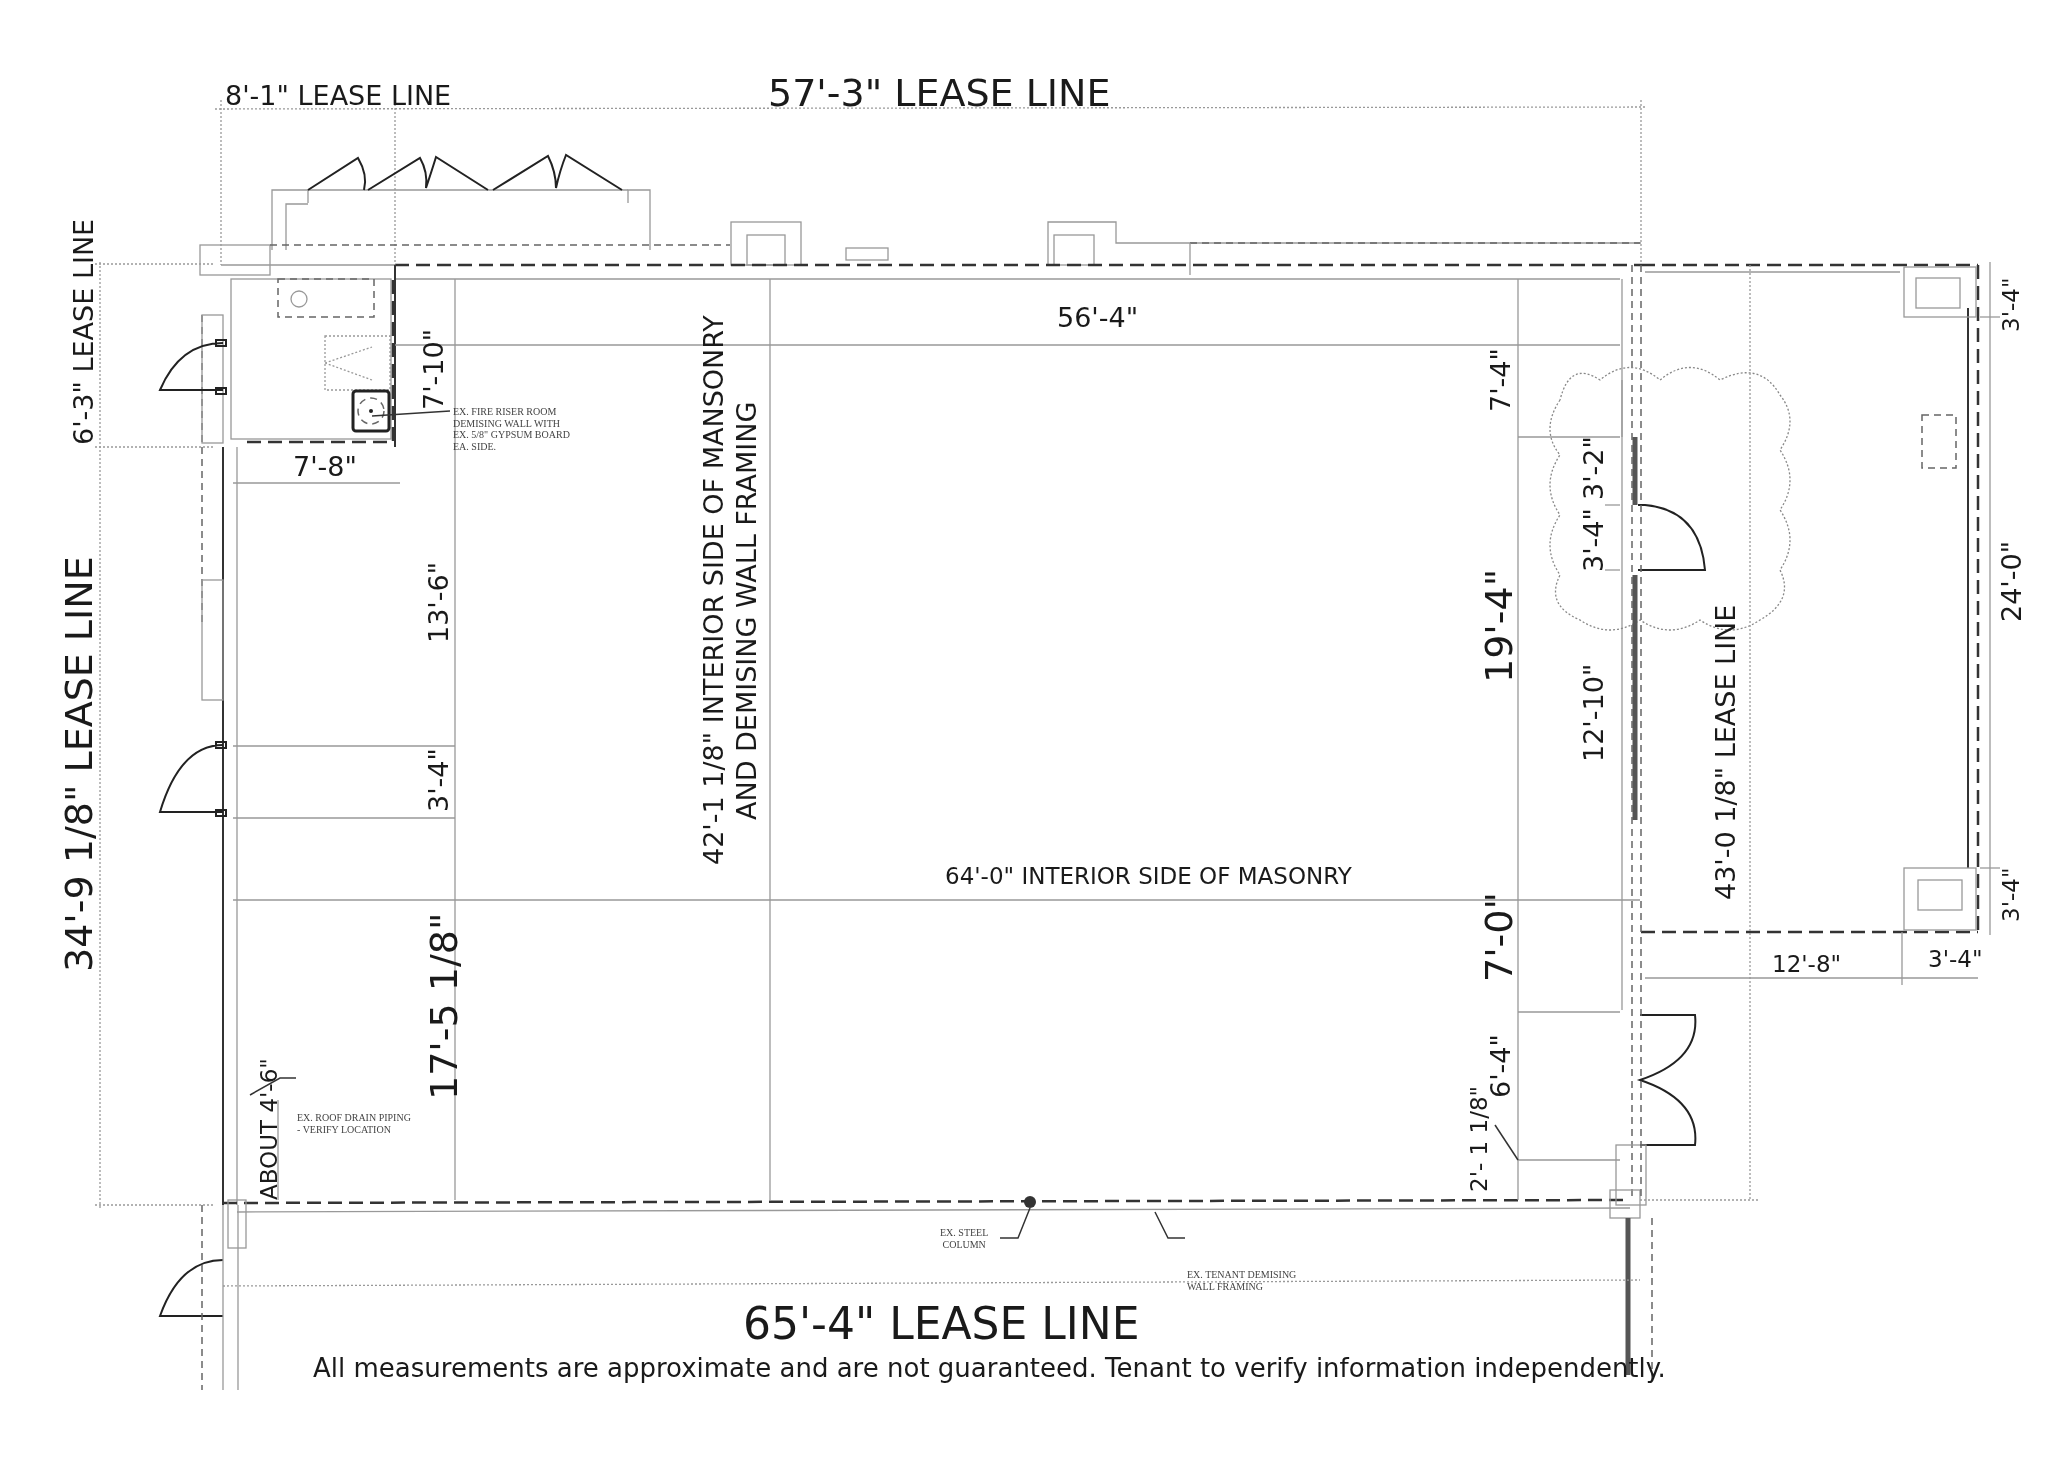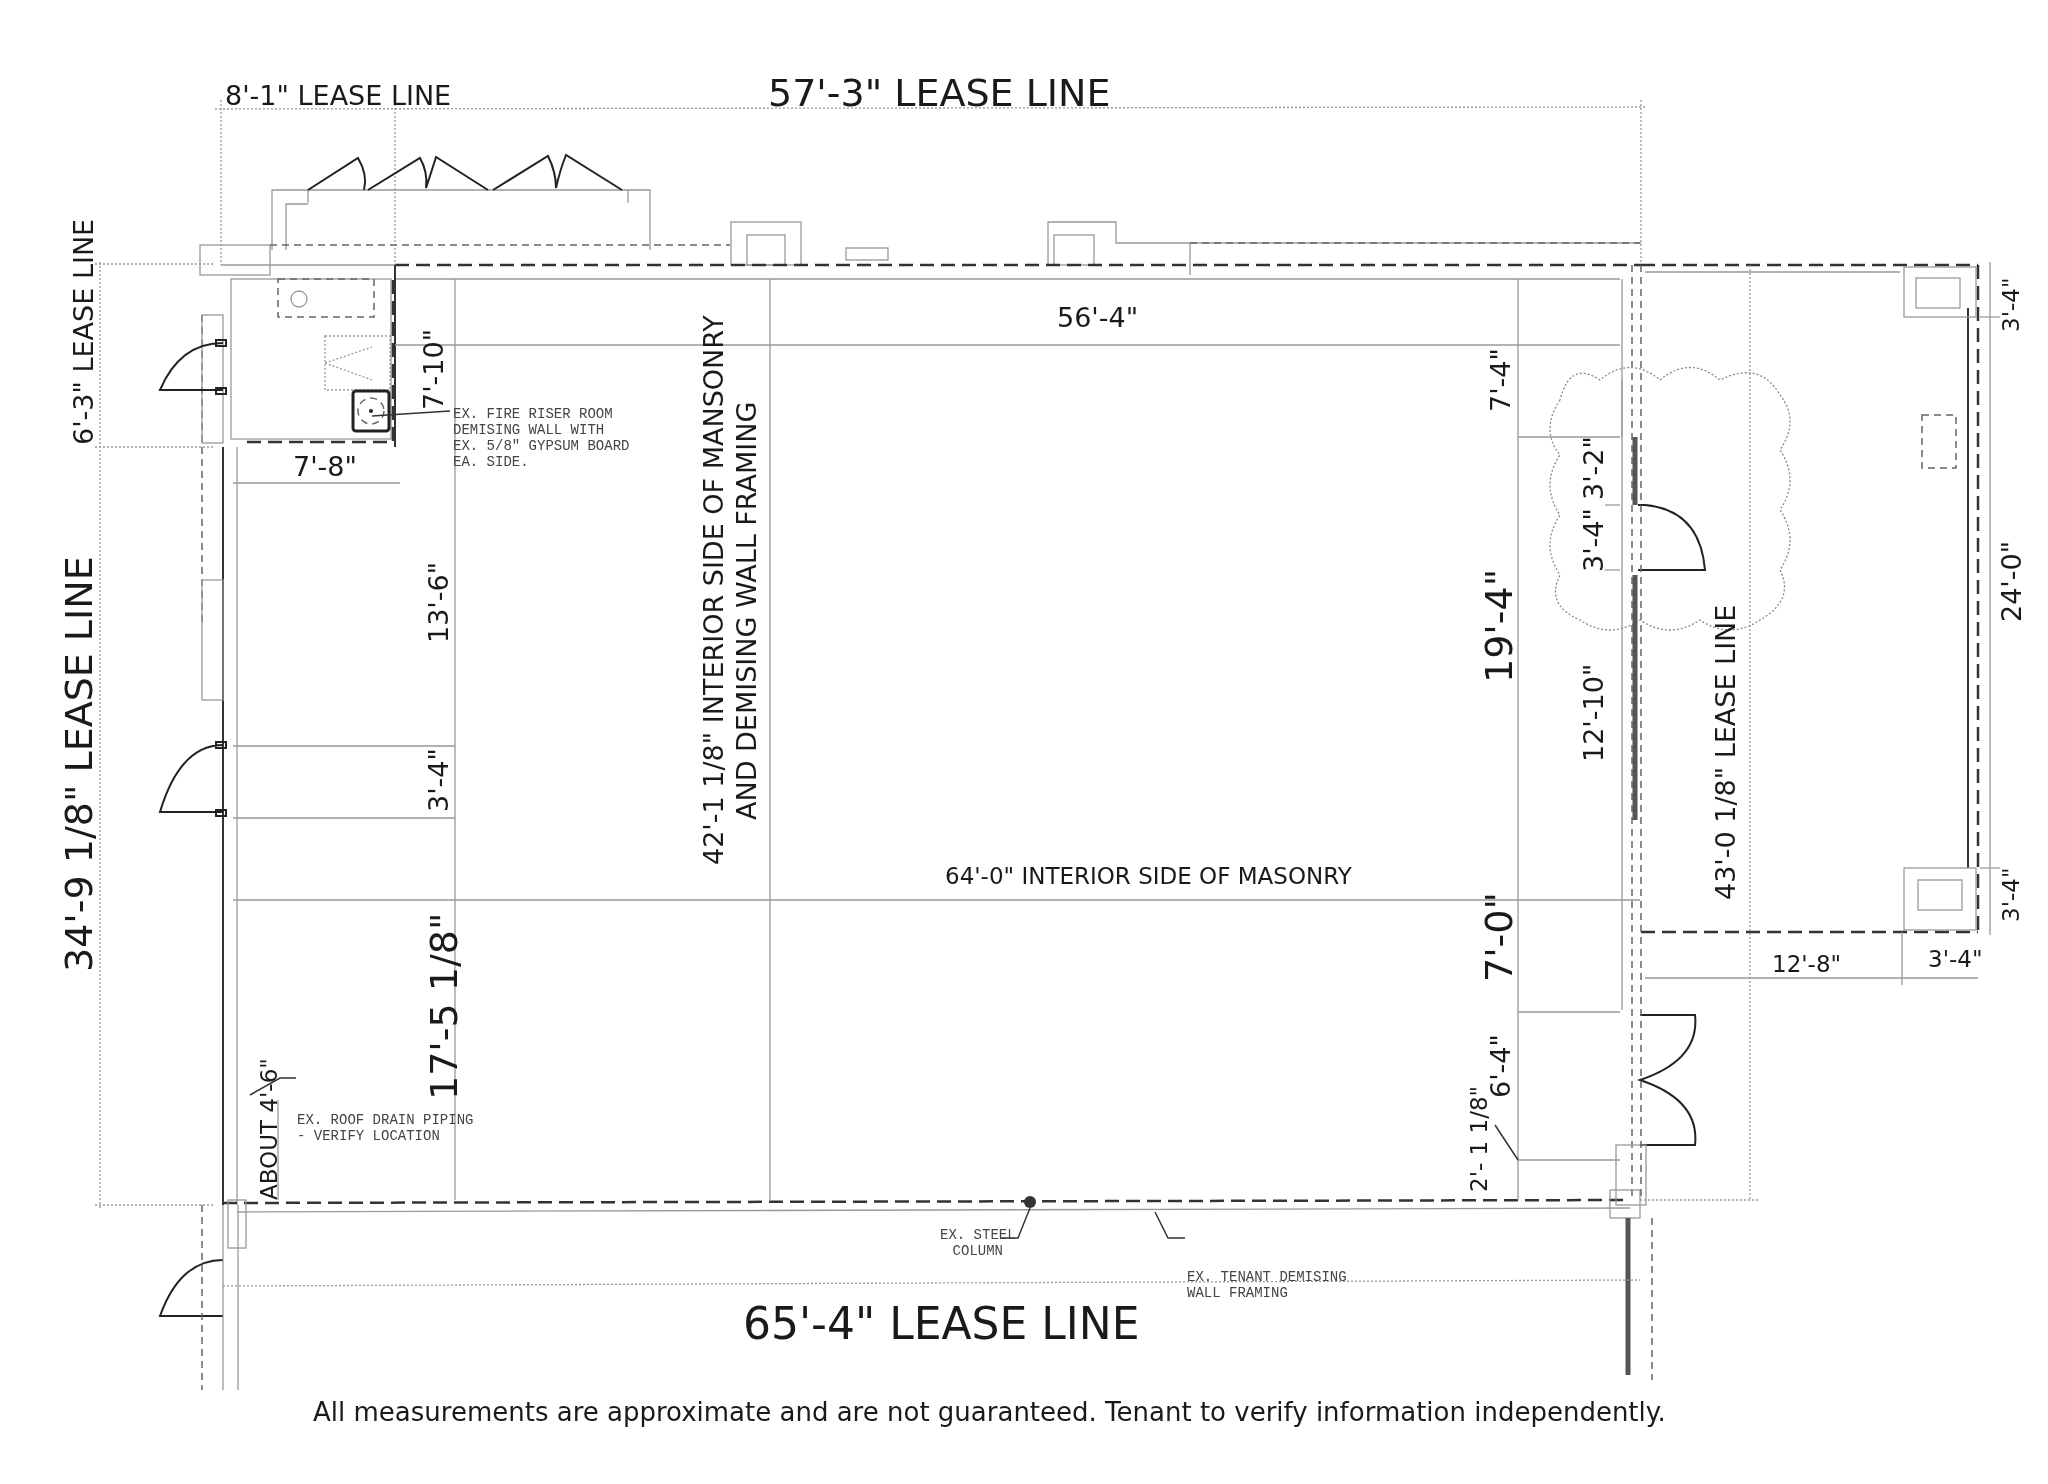--- a/index.html
+++ b/index.html
@@ -3,22 +3,22 @@
 <meta charset="utf-8">
 <style>
   html, body { margin:0; padding:0; background:#ffffff; }
   body { width:2048px; height:1484px; overflow:hidden; position:relative; font-family:"Liberation Sans", sans-serif; color:#111; }
   #plan { position:absolute; left:0; top:0; width:2048px; height:1484px; }
   .lbl { position:absolute; white-space:nowrap; color:#1a1a1a; font-family:"DejaVu Sans", sans-serif; line-height:1; }
   .vert { transform-origin:0 0; transform:rotate(-90deg); }
   .big { font-size:38px; }
   .med { font-size:27px; }
   .sm  { font-size:23px; }
-  .note { font-family:Liberation Mono, monospace; font-size:14px; color:#444; line-height:1.15; white-space:pre; }
-  .disc { font-size:26px;margin-top:44px; }
+  .note { font-family:Liberation Serif, serif; font-size:10px; color:#444; line-height:1.15; white-space:pre; }
+  .disc { font-size:26px; }
   .title { font-size:44px; }
 </style>
 </head>
 <body>
 
 <svg id="plan" viewBox="0 0 2048 1484" xmlns="http://www.w3.org/2000/svg">
   <defs>
     <style>
       .wall { stroke:#333; stroke-width:2; fill:none; }
       .thin { stroke:#999; stroke-width:1.3; fill:none; }

